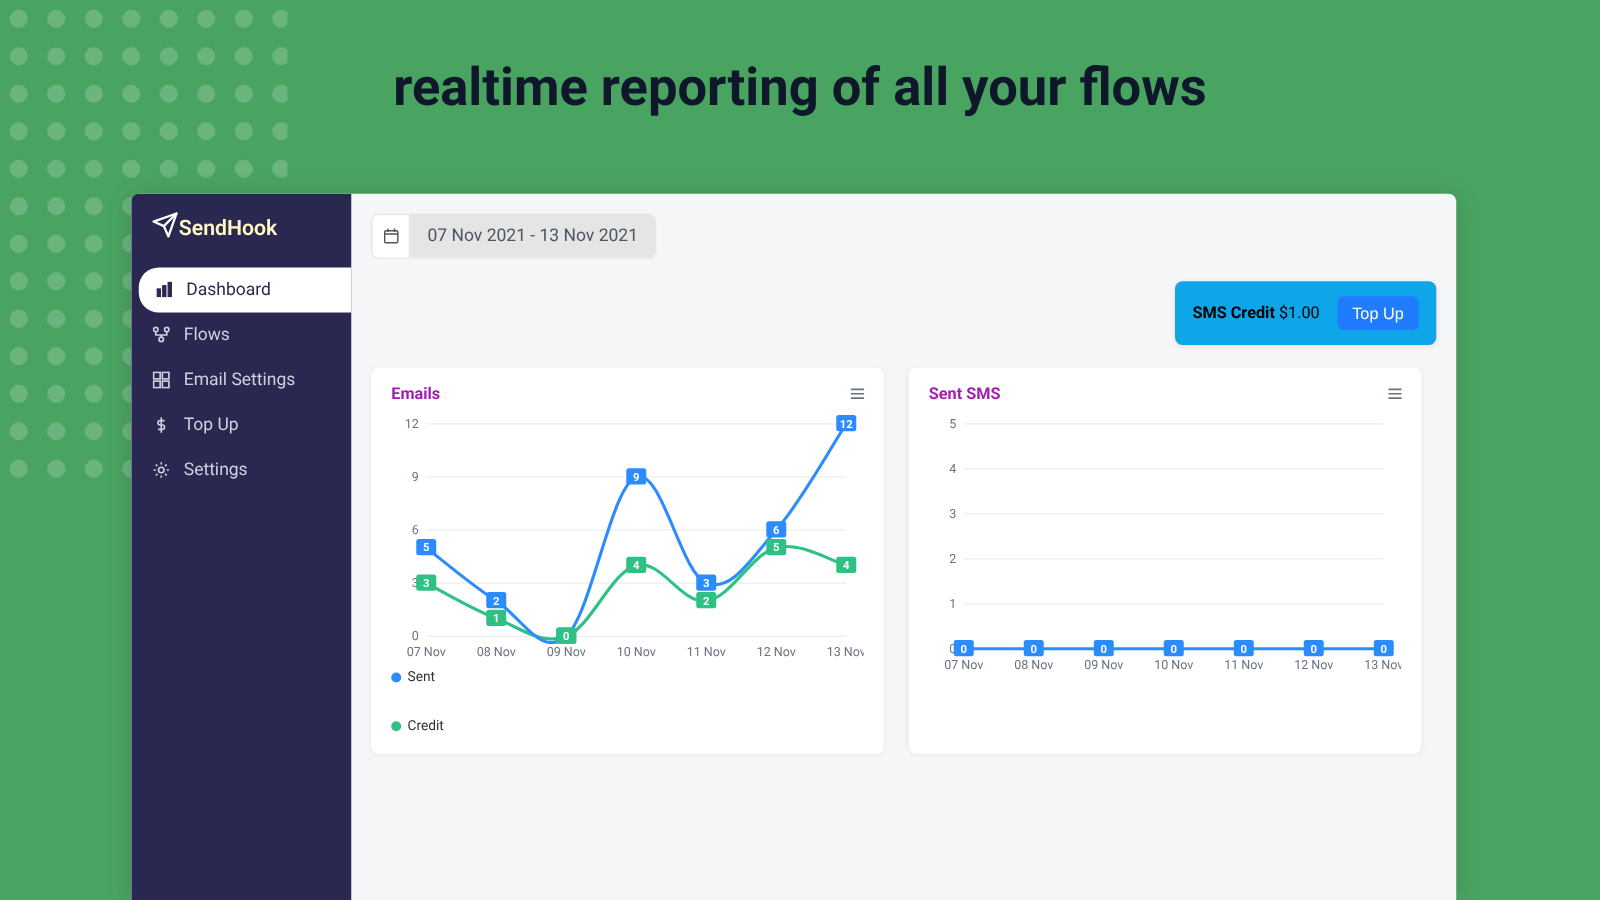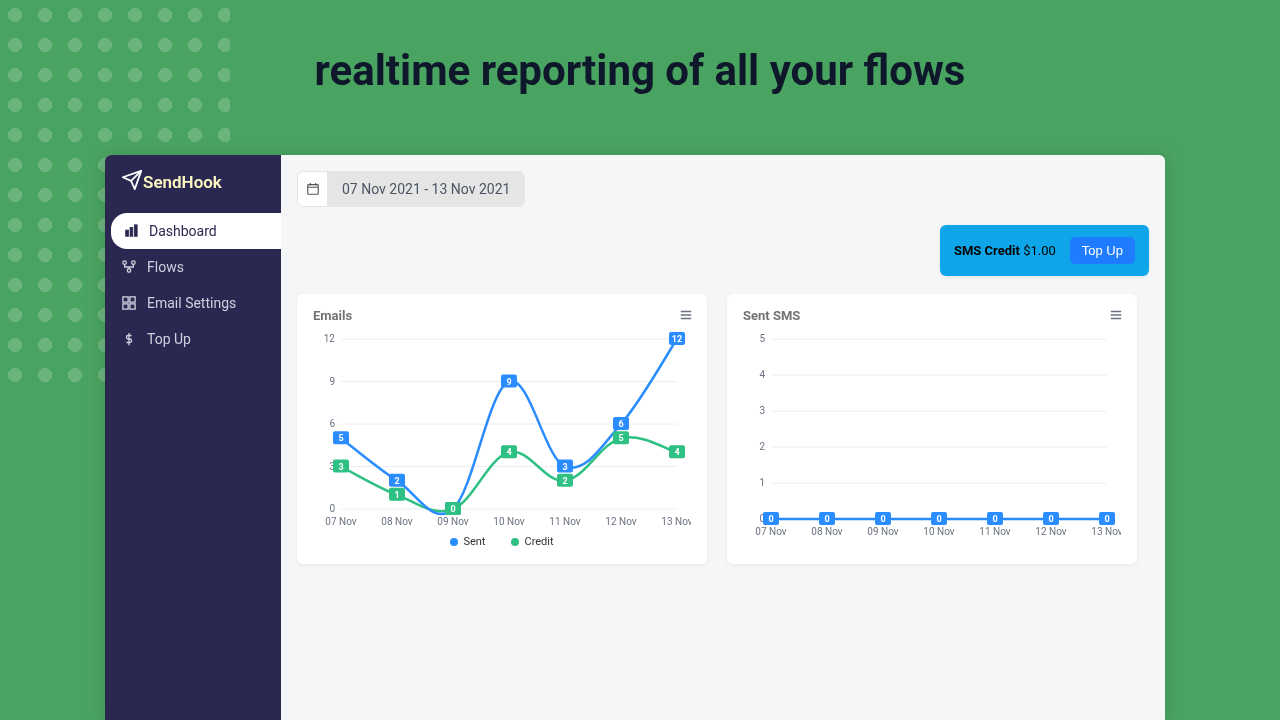--- a/index.html
+++ b/index.html
@@ -71,33 +71,33 @@
   .btn-primary {
     background:#1f7cff; color:#fff; border:none; border-radius:5px;
     padding:6px 12px; font-size:13px; cursor:pointer;
   }
 
   .cards { display:flex; gap:20px; margin-top:18px; }
   .card {
     background:#fff; border-radius:6px; padding:14px 16px 16px;
     box-shadow:0 1px 4px rgba(0,0,0,.06); position:relative;
   }
-  .card h4 { margin:0 0 4px; font-size:13px; font-weight:700; color:#737373; }
+  .card h4 { margin:0 0 4px; font-size:13px; font-weight:700; color:#a21caf; }
   .card .menu-btn {
     position:absolute; right:10px; top:10px; width:22px; height:22px;
     display:flex; align-items:center; justify-content:center; cursor:pointer; color:#6b7280;
   }
   .chart-area { position:relative; height:200px; margin-top:8px; }
   .chart-area svg { position:absolute; inset:0; }
   .yaxis text, .xaxis text { font-size:10px; fill:#6b7280; }
   .grid line { stroke:#eceef1; stroke-width:1; }
   .badge {
     fill:#fff; font-size:9px; font-weight:700;
   }
-  .legend { display:flex; justify-content:center; gap:26px; font-size:11px; color:#333; margin-top:4px; }
+  .legend { display:flex; justify-content:center; gap:26px; font-size:11px; color:#333; margin-top:4px;flex-direction:column; }
   .legend .dot { width:8px; height:8px; border-radius:50%; display:inline-block; margin-right:5px; vertical-align:middle; }
 
   
   .card.emails { width:410px; }
   .card.sms { width:410px; }
   .sms .chart-area { height:210px; }
 </style>
 </head>
 <body>
 
@@ -154,20 +154,29 @@
 
     <div class="nav-item">
       <span class="ico">
         <svg viewBox="0 0 16 16" width="14" height="14" stroke="#cfd0df" fill="none" stroke-width="1.5">
             <path d="M8 1v14M11 4H7a2 2 0 000 4h2a2 2 0 010 4H5"></path>
           </svg>
       </span>
       <span>Top Up</span>
     </div>
 
+    <div class="nav-item">
+      <span class="ico">
+        <svg viewBox="0 0 16 16" width="14" height="14" stroke="#cfd0df" fill="none" stroke-width="1.5">
+            <circle cx="8" cy="8" r="2.5"></circle>
+            <path d="M8 1v2M8 13v2M1 8h2M13 8h2M3 3l1.5 1.5M11.5 11.5 13 13M13 3l-1.5 1.5M4.5 11.5 3 13"></path>
+          </svg>
+      </span>
+      <span>Settings</span>
+    </div>
 
   </aside>
 
   <main class="main">
     <div class="topbar">
       <div class="date-picker">
         <span class="cal">
           <svg viewBox="0 0 16 16" width="14" height="14" stroke="#555" fill="none" stroke-width="1.3">
               <rect x="2" y="3" width="12" height="11" rx="1"></rect>
               <path d="M2 6h12M5 1v3M11 1v3"></path>

